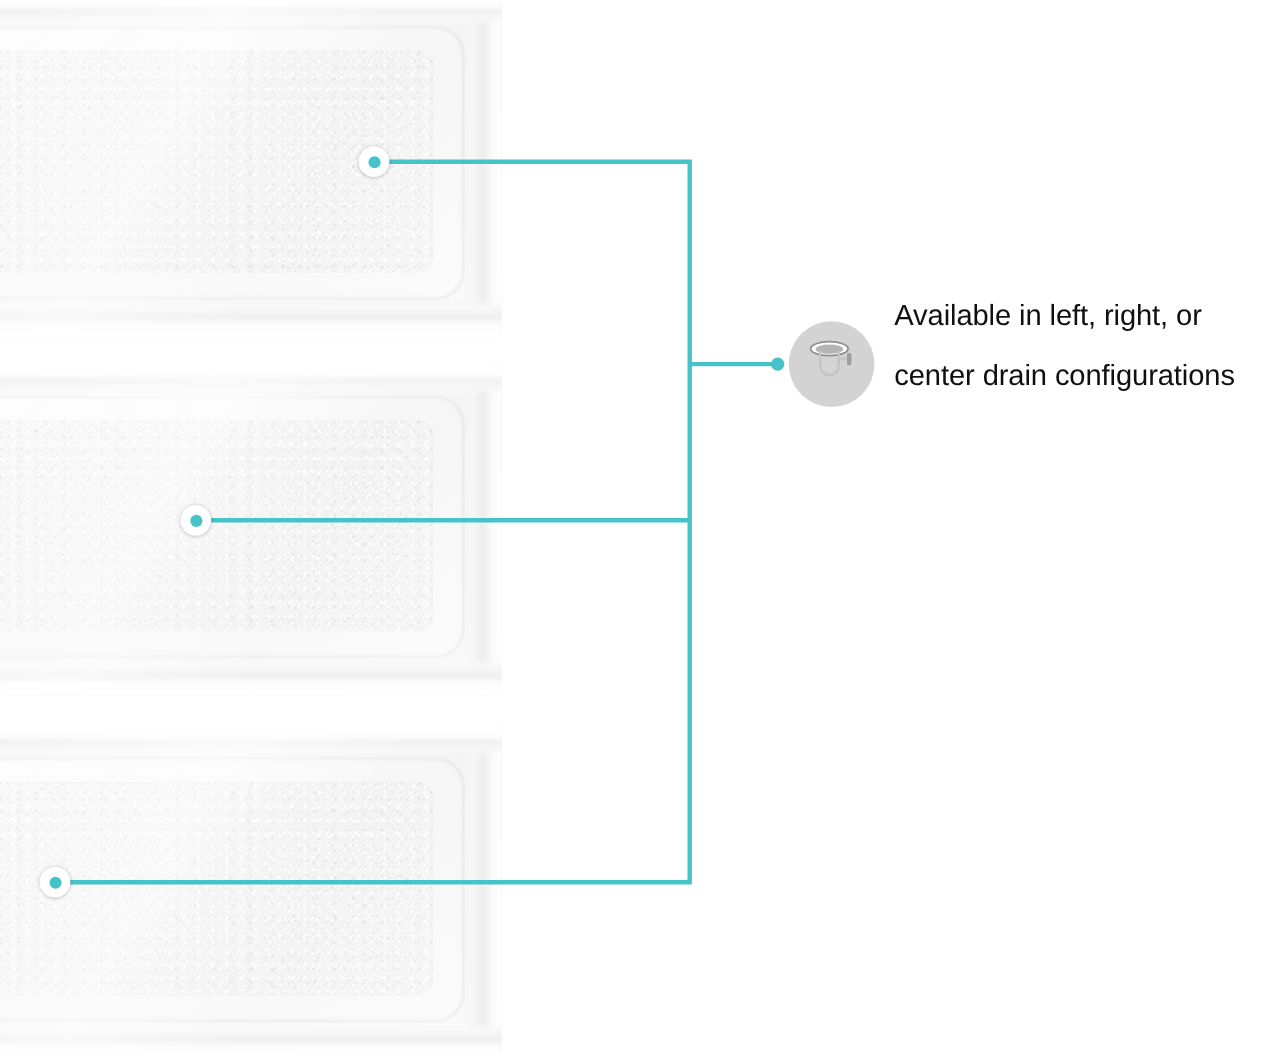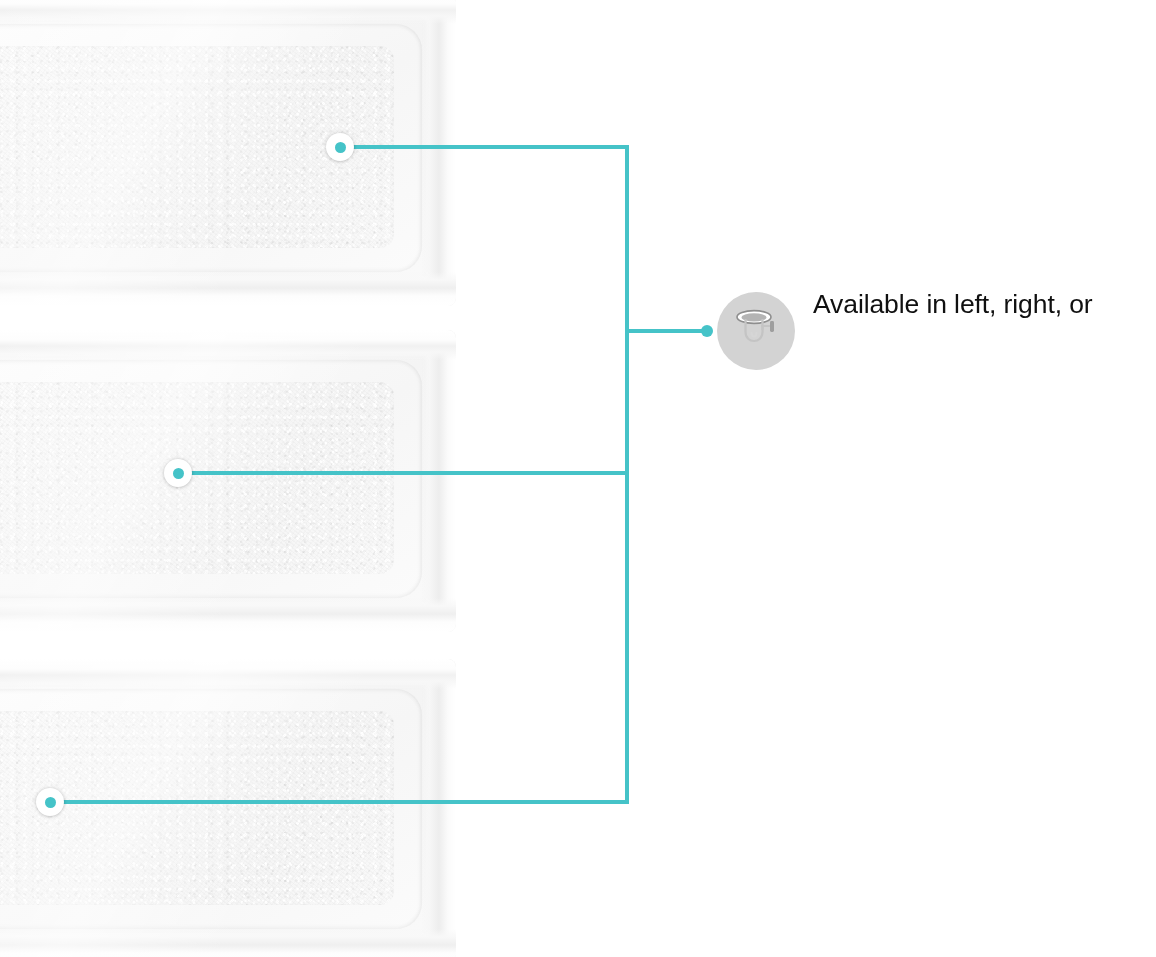--- a/index.html
+++ b/index.html
@@ -219,15 +219,16 @@
       <path d="M35.5 17 V28" stroke="#c4c4c4" stroke-width="2.2" fill="none"></path>
 
       <path d="M18.5 30 C18.5 42, 35.5 42, 35.5 30" stroke="#c4c4c4" stroke-width="2.2" fill="none"></path>
       <path d="M24.5 30 C24.5 36, 29.5 36, 29.5 30" stroke="#d6d6d6" stroke-width="2" fill="none"></path>
 
       <path d="M35.5 30 V24 H46" stroke="#c4c4c4" stroke-width="2.2" fill="none"></path>
       <rect x="43" y="19" width="4" height="11" rx="1.4" fill="#9e9e9e"></rect>
     </svg>
   </div>
 
-  <div class="caption" style="left:813px; top:286px;">Available in left, right, or</div>
+  <div class="caption" style="left:813px; top:268px;">Available in left, right, or</div>
+  <div class="caption" style="left:813px; top:323px;">center drain configurations</div>
 
 </div>
 
 </body></html>

